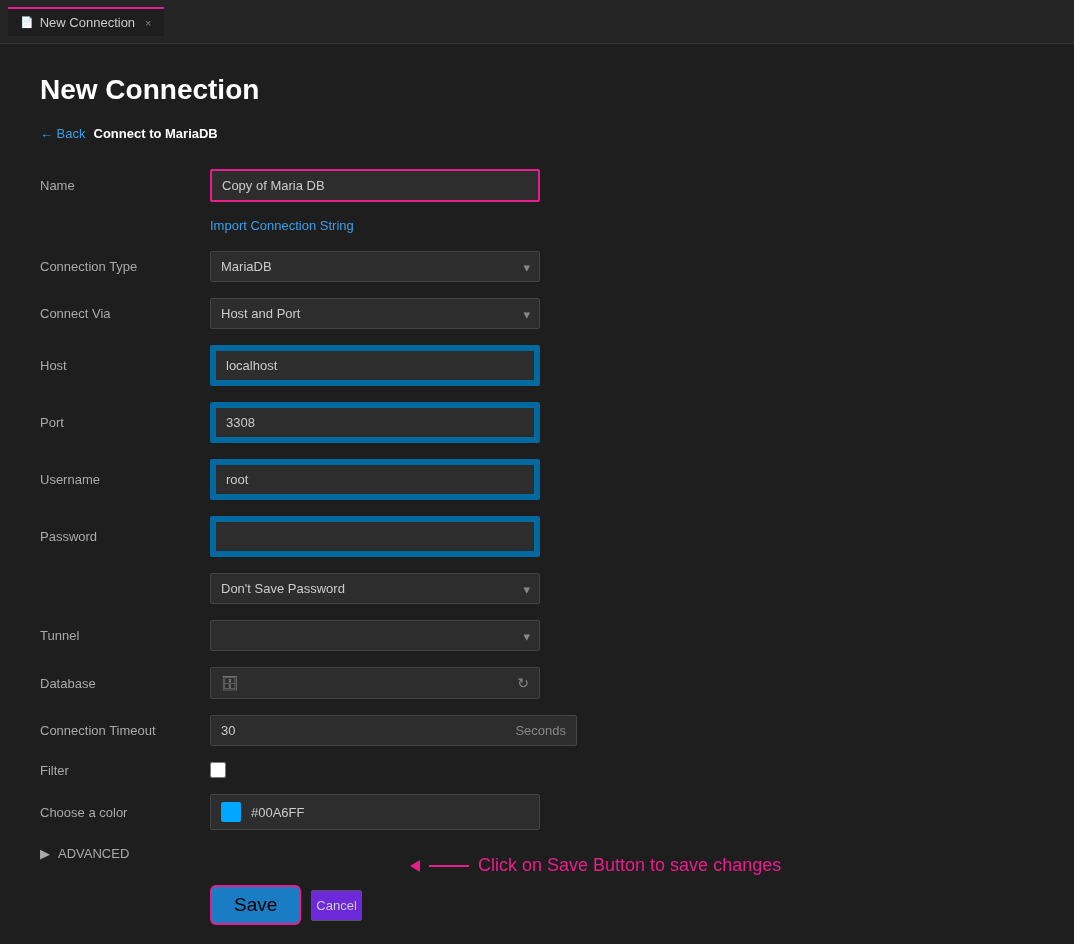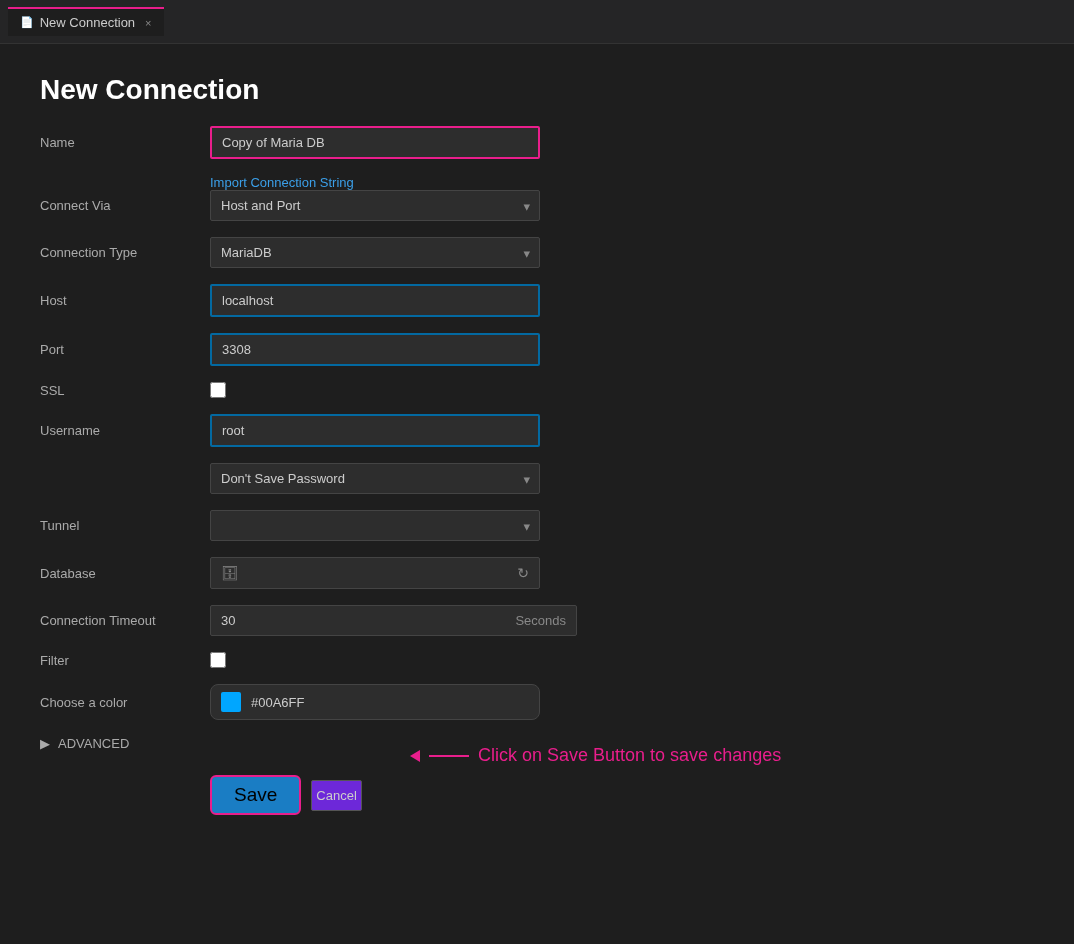--- a/index.html
+++ b/index.html
@@ -83,21 +83,21 @@
     }
     .form-label {
       width: 170px;
       color: #aaa;
       font-size: 13px;
       flex-shrink: 0;
     }
     .form-control {
       width: 330px;
       background: #2d2d2d;
-      border: 2px solid #0369a1;
+      border: 6px solid #0369a1;
       color: #ccc;
       padding: 7px 10px;
       font-size: 13px;
       outline: none;
       border-radius: 2px;
     }
     .form-control.highlighted {
       border: 2px solid #e91e8c;
     }
     .form-select {
@@ -129,21 +129,21 @@
     .select-wrapper select {
       width: 100%;
     }
 
     .import-link {
       color: #3b9fe8;
       cursor: pointer;
       font-size: 13px;
       text-decoration: none;
       margin-left: 170px;
-      margin-bottom: 0;
+      margin-bottom: 18px;
       display: block;
     }
 
     
     .checkbox-input {
       width: 16px;
       height: 16px;
       background: #2d2d2d;
       border: 1px solid #555;
       cursor: pointer;
@@ -197,21 +197,21 @@
 
     
     .color-row-wrapper {
       width: 330px;
       background: #2d2d2d;
       border: 1px solid #444;
       padding: 7px 10px;
       display: flex;
       align-items: center;
       gap: 10px;
-      border-radius: 8px;
+      border-radius: 2px;
     }
     .color-swatch {
       width: 20px;
       height: 20px;
       background: #00A6FF;
       border-radius: 2px;
       flex-shrink: 0;
     }
     .color-value {
       color: #ccc;
@@ -295,72 +295,76 @@
     <span class="tab-icon">📄</span>
     <span>New Connection</span>
     <span class="tab-close">×</span>
   </div>
 </div>
 
 <div class="main-content">
 
   <h1 class="page-title">New Connection</h1>
 
+  <div class="breadcrumb">
+    <span class="breadcrumb-back">← Back</span>
+    <span class="breadcrumb-current">Connect to MariaDB</span>
+  </div>
 
   <div class="form-row name-row-wrapper">
     <span class="form-label">Name</span>
     <input class="form-control highlighted" type="text" value="Copy of Maria DB" style="">
 
   </div>
 
   <a class="import-link">Import Connection String</a>
-
-  <div class="form-row">
-    <span class="form-label">Connect Via</span>
-    <div class="select-wrapper">
-      <select class="form-select">
-        <option>Host and Port</option>
-        <option>Socket</option>
-      </select>
-    </div>
-  </div>
 
   <div class="form-row">
     <span class="form-label">Connection Type</span>
     <div class="select-wrapper">
       <select class="form-select">
         <option>MariaDB</option>
         <option>MySQL</option>
         <option>PostgreSQL</option>
         <option>SQLite</option>
         <option>MSSQL</option>
       </select>
     </div>
   </div>
 
   <div class="form-row">
+    <span class="form-label">Connect Via</span>
+    <div class="select-wrapper">
+      <select class="form-select">
+        <option>Host and Port</option>
+        <option>Socket</option>
+      </select>
+    </div>
+  </div>
+
+  <div class="form-row">
     <span class="form-label">Host</span>
     <input class="form-control" type="text" value="localhost" style="">
   </div>
 
   <div class="form-row">
     <span class="form-label">Port</span>
     <input class="form-control" type="text" value="3308" style="">
   </div>
 
-  <div class="form-row">
-    <span class="form-label">SSL</span>
-    <input type="checkbox" class="checkbox-input" style="">
-  </div>
 
   <div class="form-row">
     <span class="form-label">Username</span>
     <input class="form-control" type="text" value="root" style="">
   </div>
 
+  <div class="form-row">
+    <span class="form-label">Password</span>
+    <input class="form-control" type="password" style="">
+  </div>
 
   <div class="form-row">
     <span class="form-label"></span>
     <div class="select-wrapper">
       <select class="form-select">
         <option>Don't Save Password</option>
         <option>Save Password</option>
         <option>Save as Plaintext Password</option>
       </select>
     </div>

